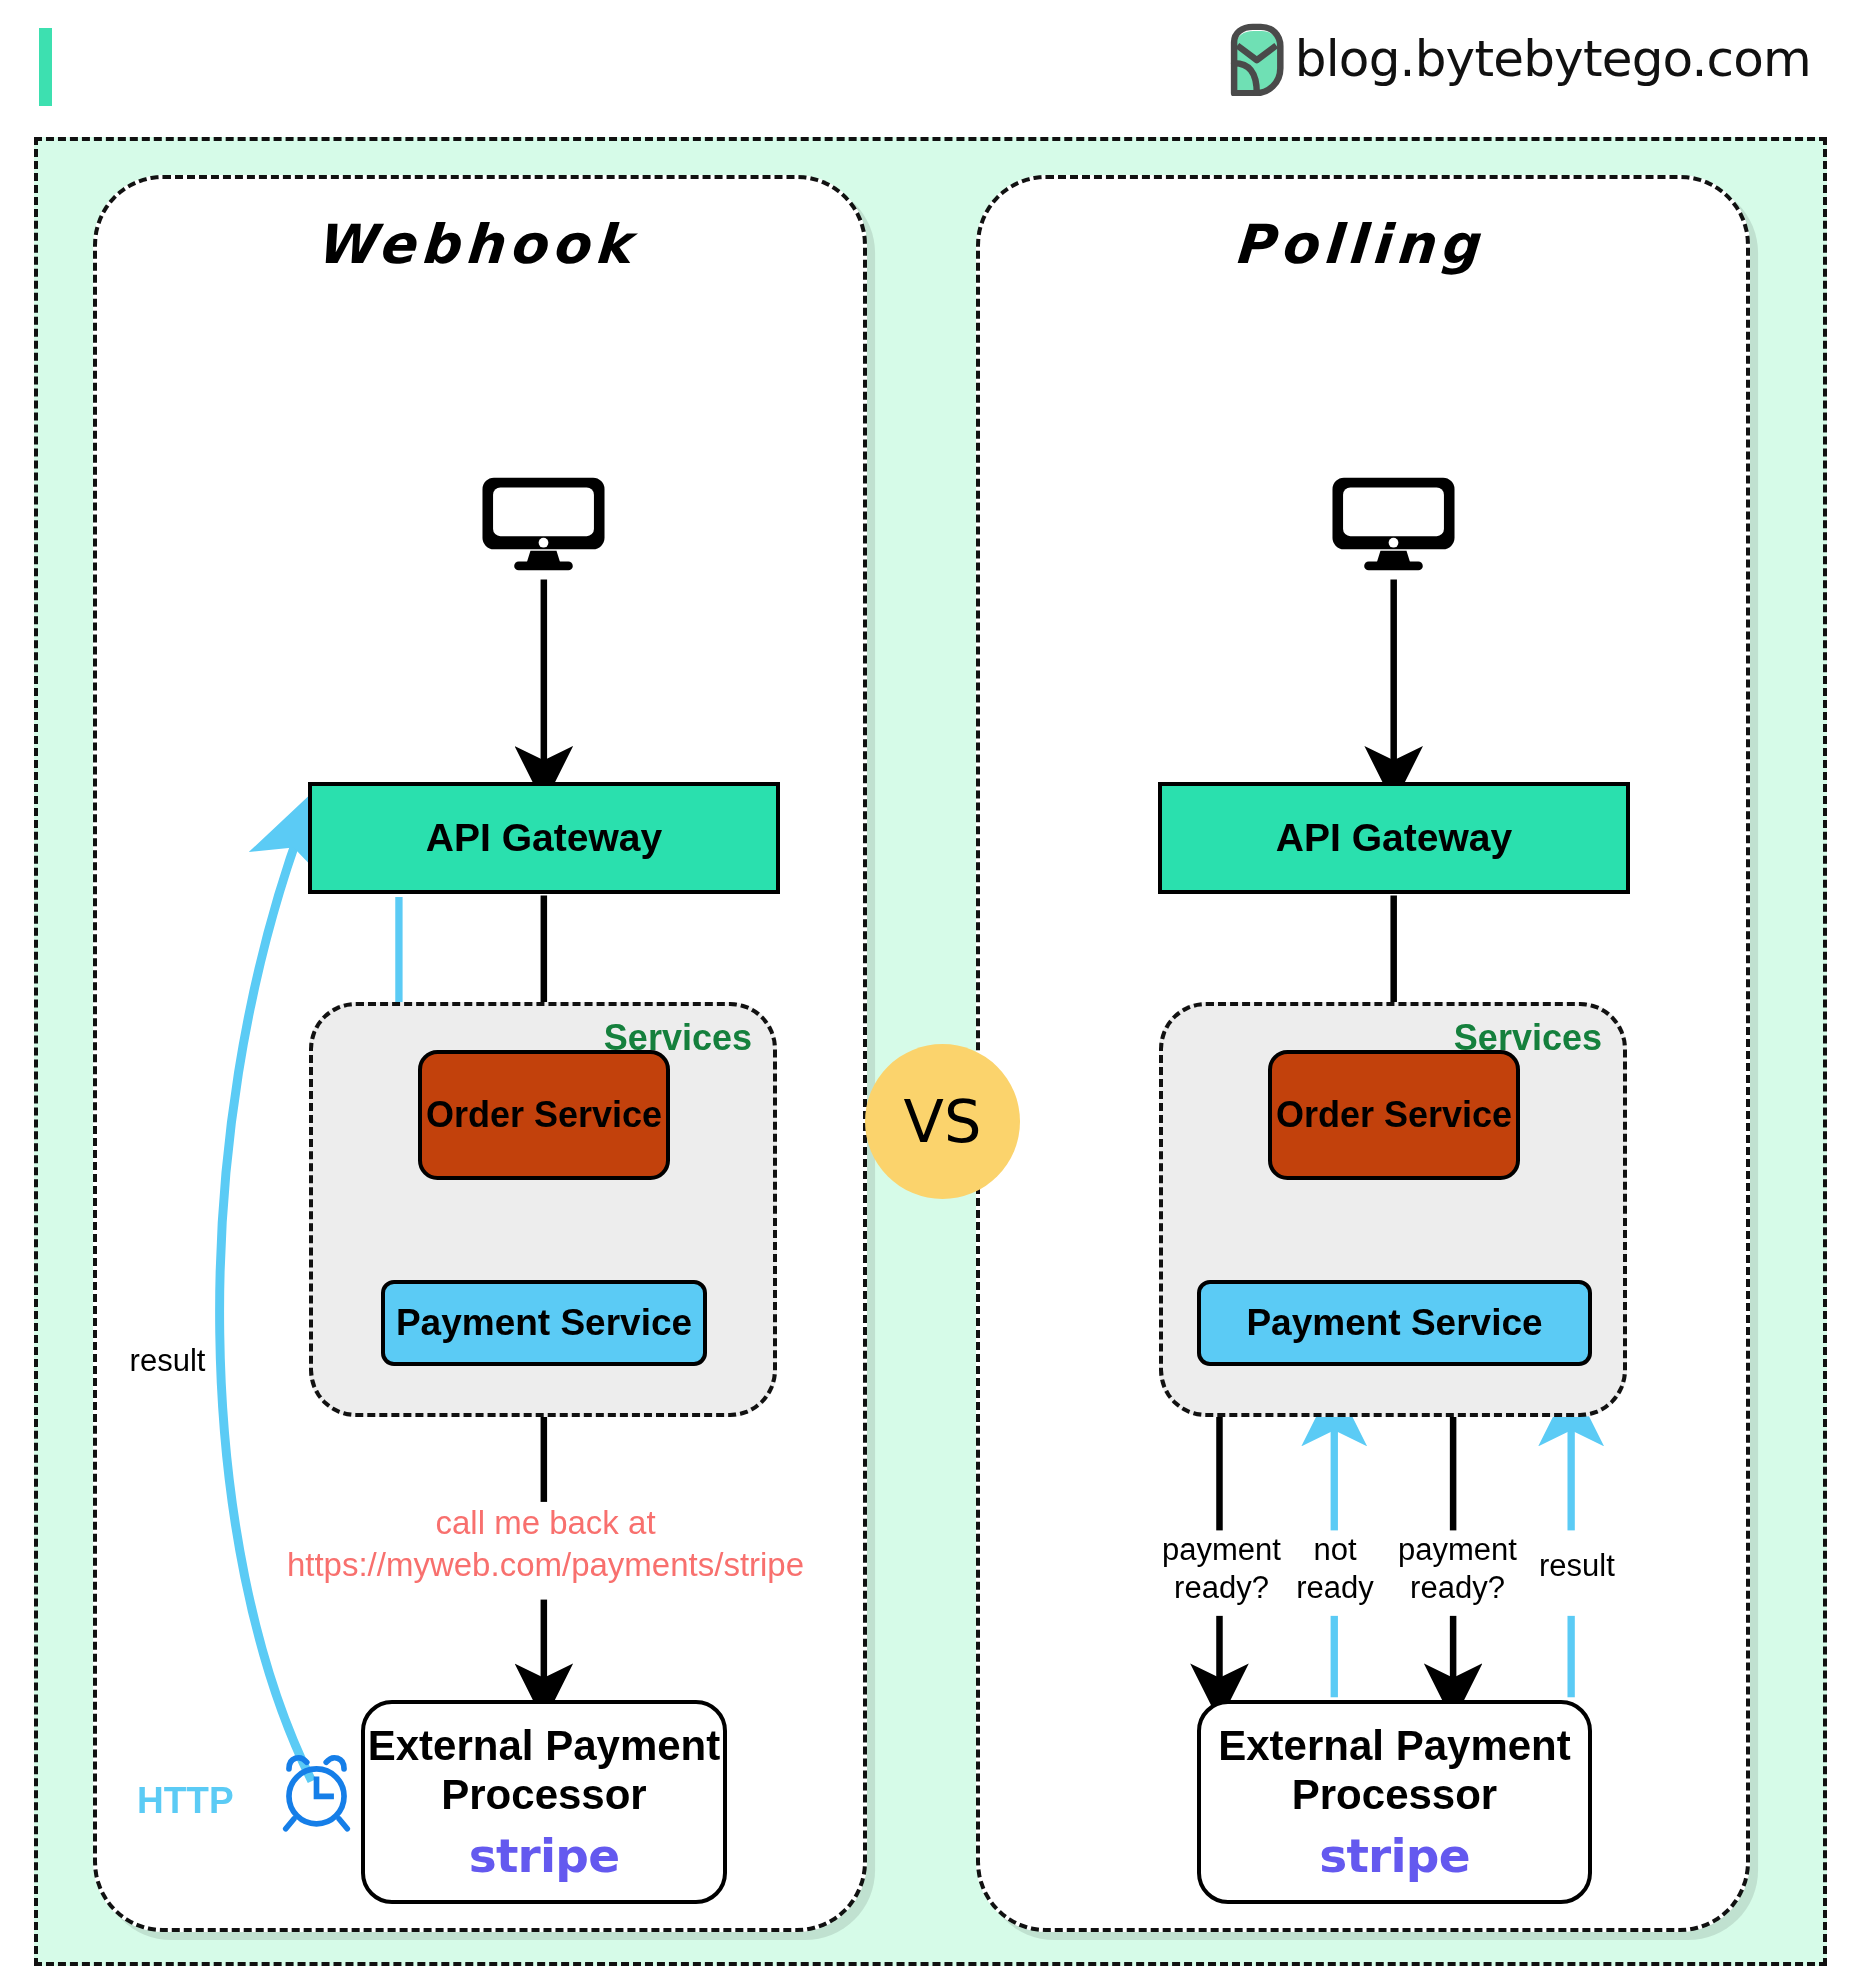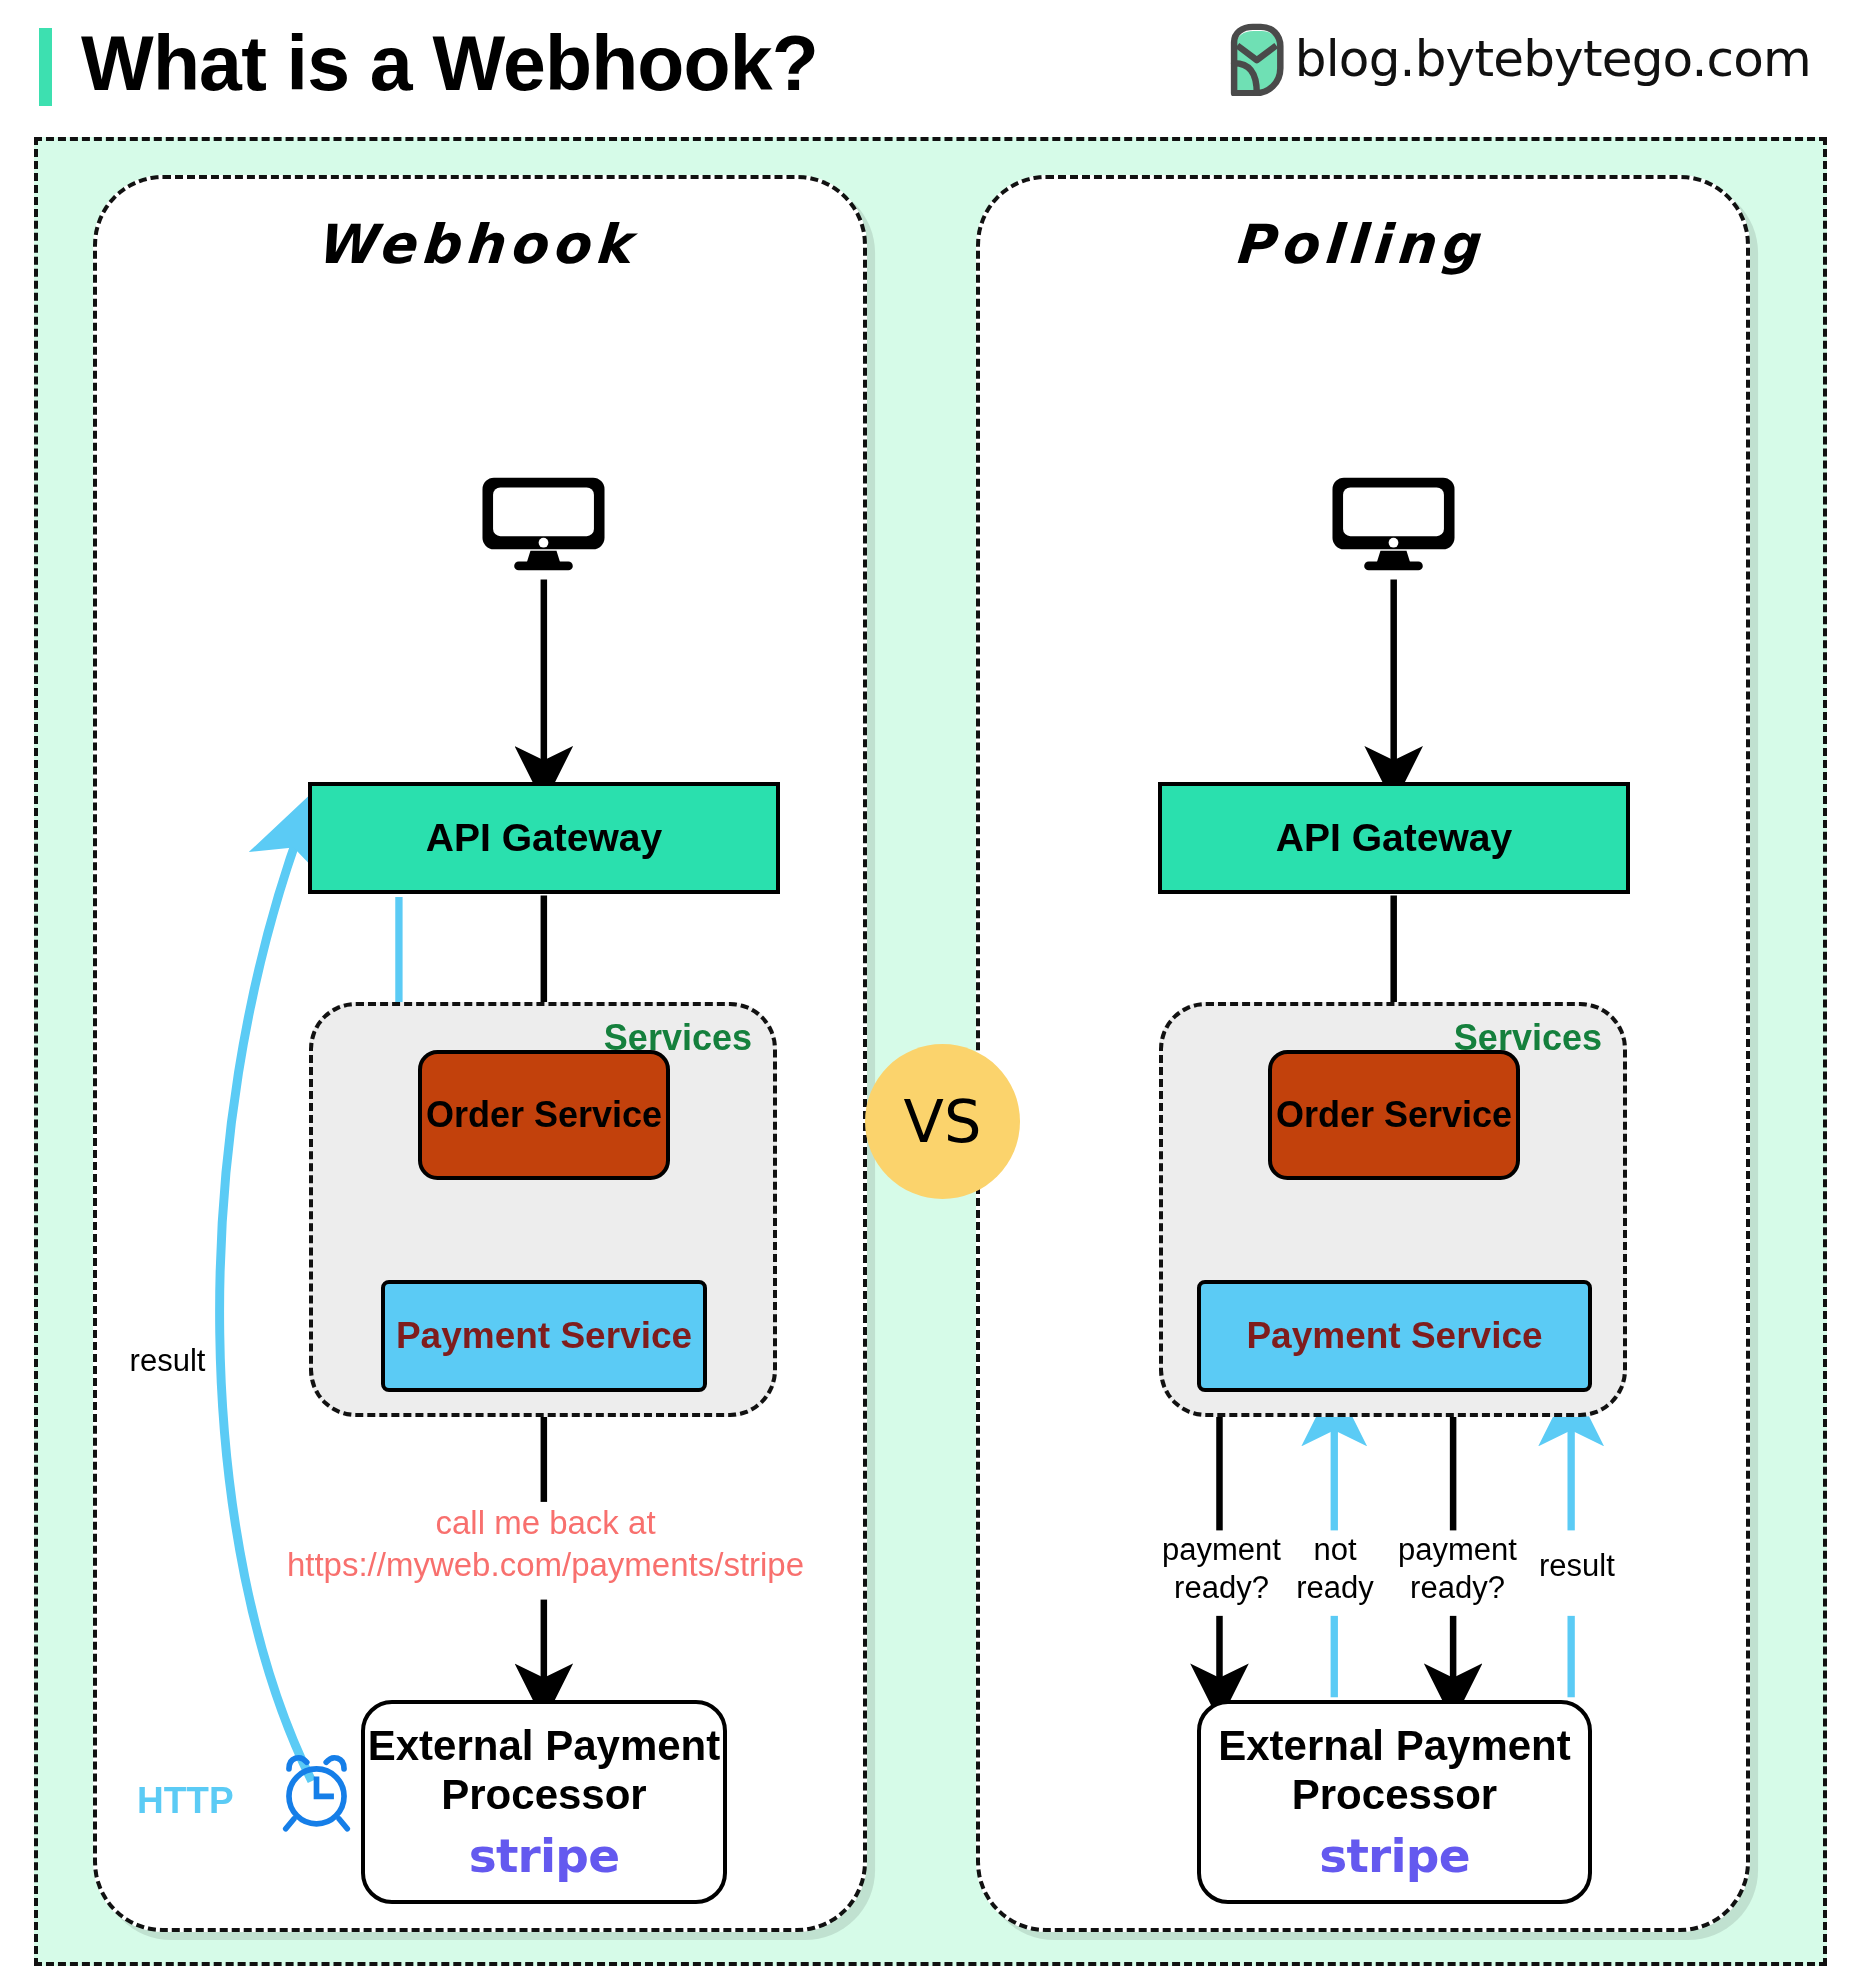--- a/index.html
+++ b/index.html
@@ -94,23 +94,23 @@
   .services-label {
     position: absolute; right: 21px; top: 11.4px;
     font-size: 36px; font-weight: bold; color: #15803d; text-align: right;
   }
   .order-service {
     width: 252px; height: 130px;
     background: #c2410c; border: 4.1px solid #000; border-radius: 19.5px;
     font-size: 36px; font-weight: bold; color: #000; line-height: 1.18;
   }
   .payment-service {
-    width: 326px; height: 112px;
-    background: #5BCBF5; border: 4.1px solid #000; border-radius: 8px;
-    font-size: 37px; font-weight: bold; color: #7f1d1d;
+    width: 326px; height: 86px;
+    background: #5BCBF5; border: 4.1px solid #000; border-radius: 13px;
+    font-size: 37px; font-weight: bold; color: #000000;
   }
   .processor {
     width: 366px; height: 204px;
     background: #fff; border: 4.1px solid #000; border-radius: 31px;
     flex-direction: column; gap: 8.1px;
   }
   .processor-title { font-size: 42px; font-weight: bold; color: #000; line-height: 1.18; }
   .stripe-logo {
     font-size: 47px; font-weight: bold; color: #6459EF; letter-spacing: -0.8px;
     font-family: "DejaVu Sans", sans-serif;
@@ -133,21 +133,20 @@
     font-weight: bold;
     margin-top: 36px;
   }
   .clock-icon { position: absolute; z-index: 20; width: 75px; height: 81px; }
 </style>
 </head>
 <body>
 
 <div id="header">
   <div id="title-accent-bar"></div>
-  <div id="page-title">What is a Webhook?</div>
   <div id="brand">
     <svg id="brand-logo" viewBox="0 0 74 92">
       <path d="M12 30 C12 18 22 12 34 12 L44 12 C56 12 64 20 64 32 L64 58 C64 74 52 86 36 86 L12 86 Z" fill="#6FE0B4"></path>
       <path d="M10 26 C10 14 20 7 33 7 L43 7 C57 7 67 17 67 31 L67 58 C67 76 53 89 35 89 L10 89 Z" fill="none" stroke="#4A4A4A" stroke-width="8" stroke-linejoin="round"></path>
       <path d="M10 52 C28 52 38 62 38 89" fill="none" stroke="#4A4A4A" stroke-width="8" stroke-linecap="round"></path>
       <path d="M14 30 L38 48 L62 30" fill="none" stroke="#4A4A4A" stroke-width="8" stroke-linejoin="round"></path>
     </svg>
     <div id="brand-url">blog.bytebytego.com</div>
   </div>
 </div>

